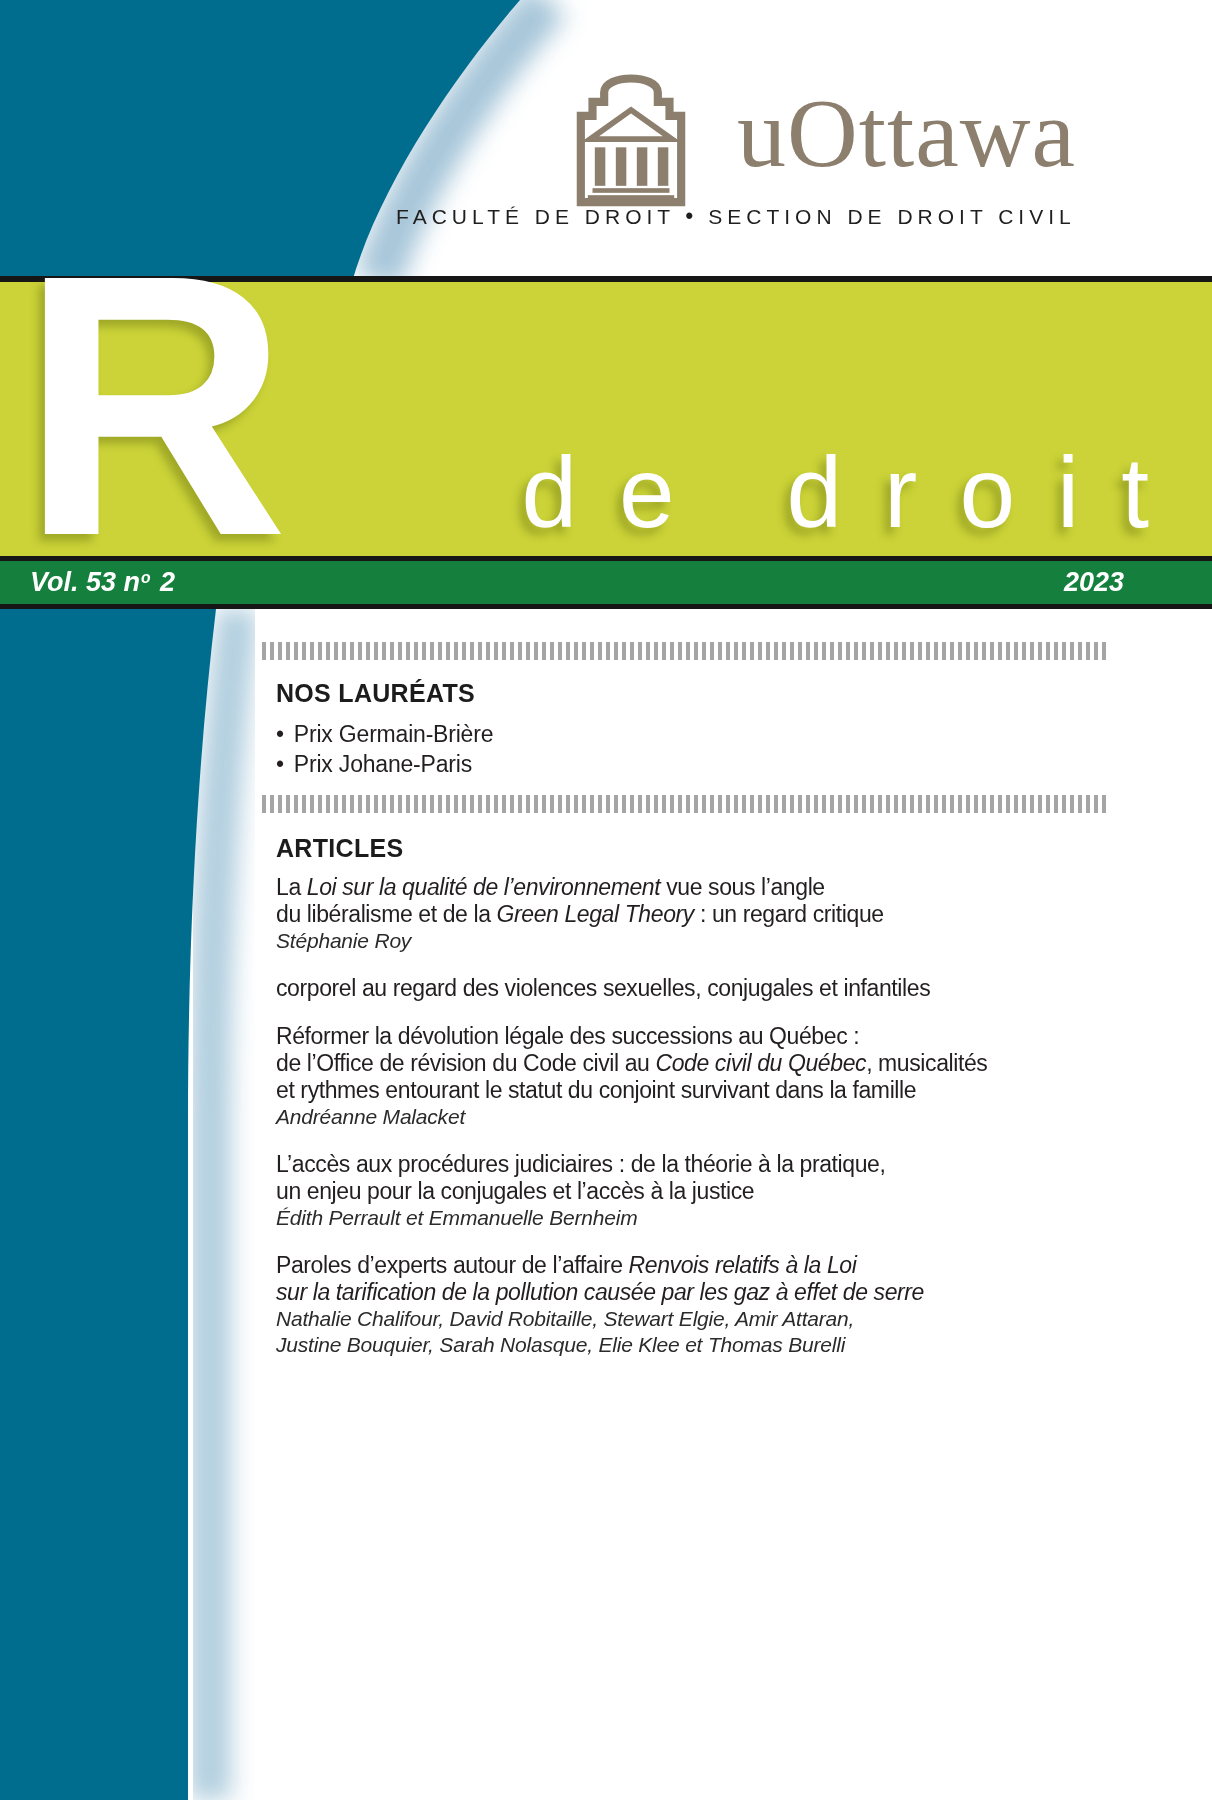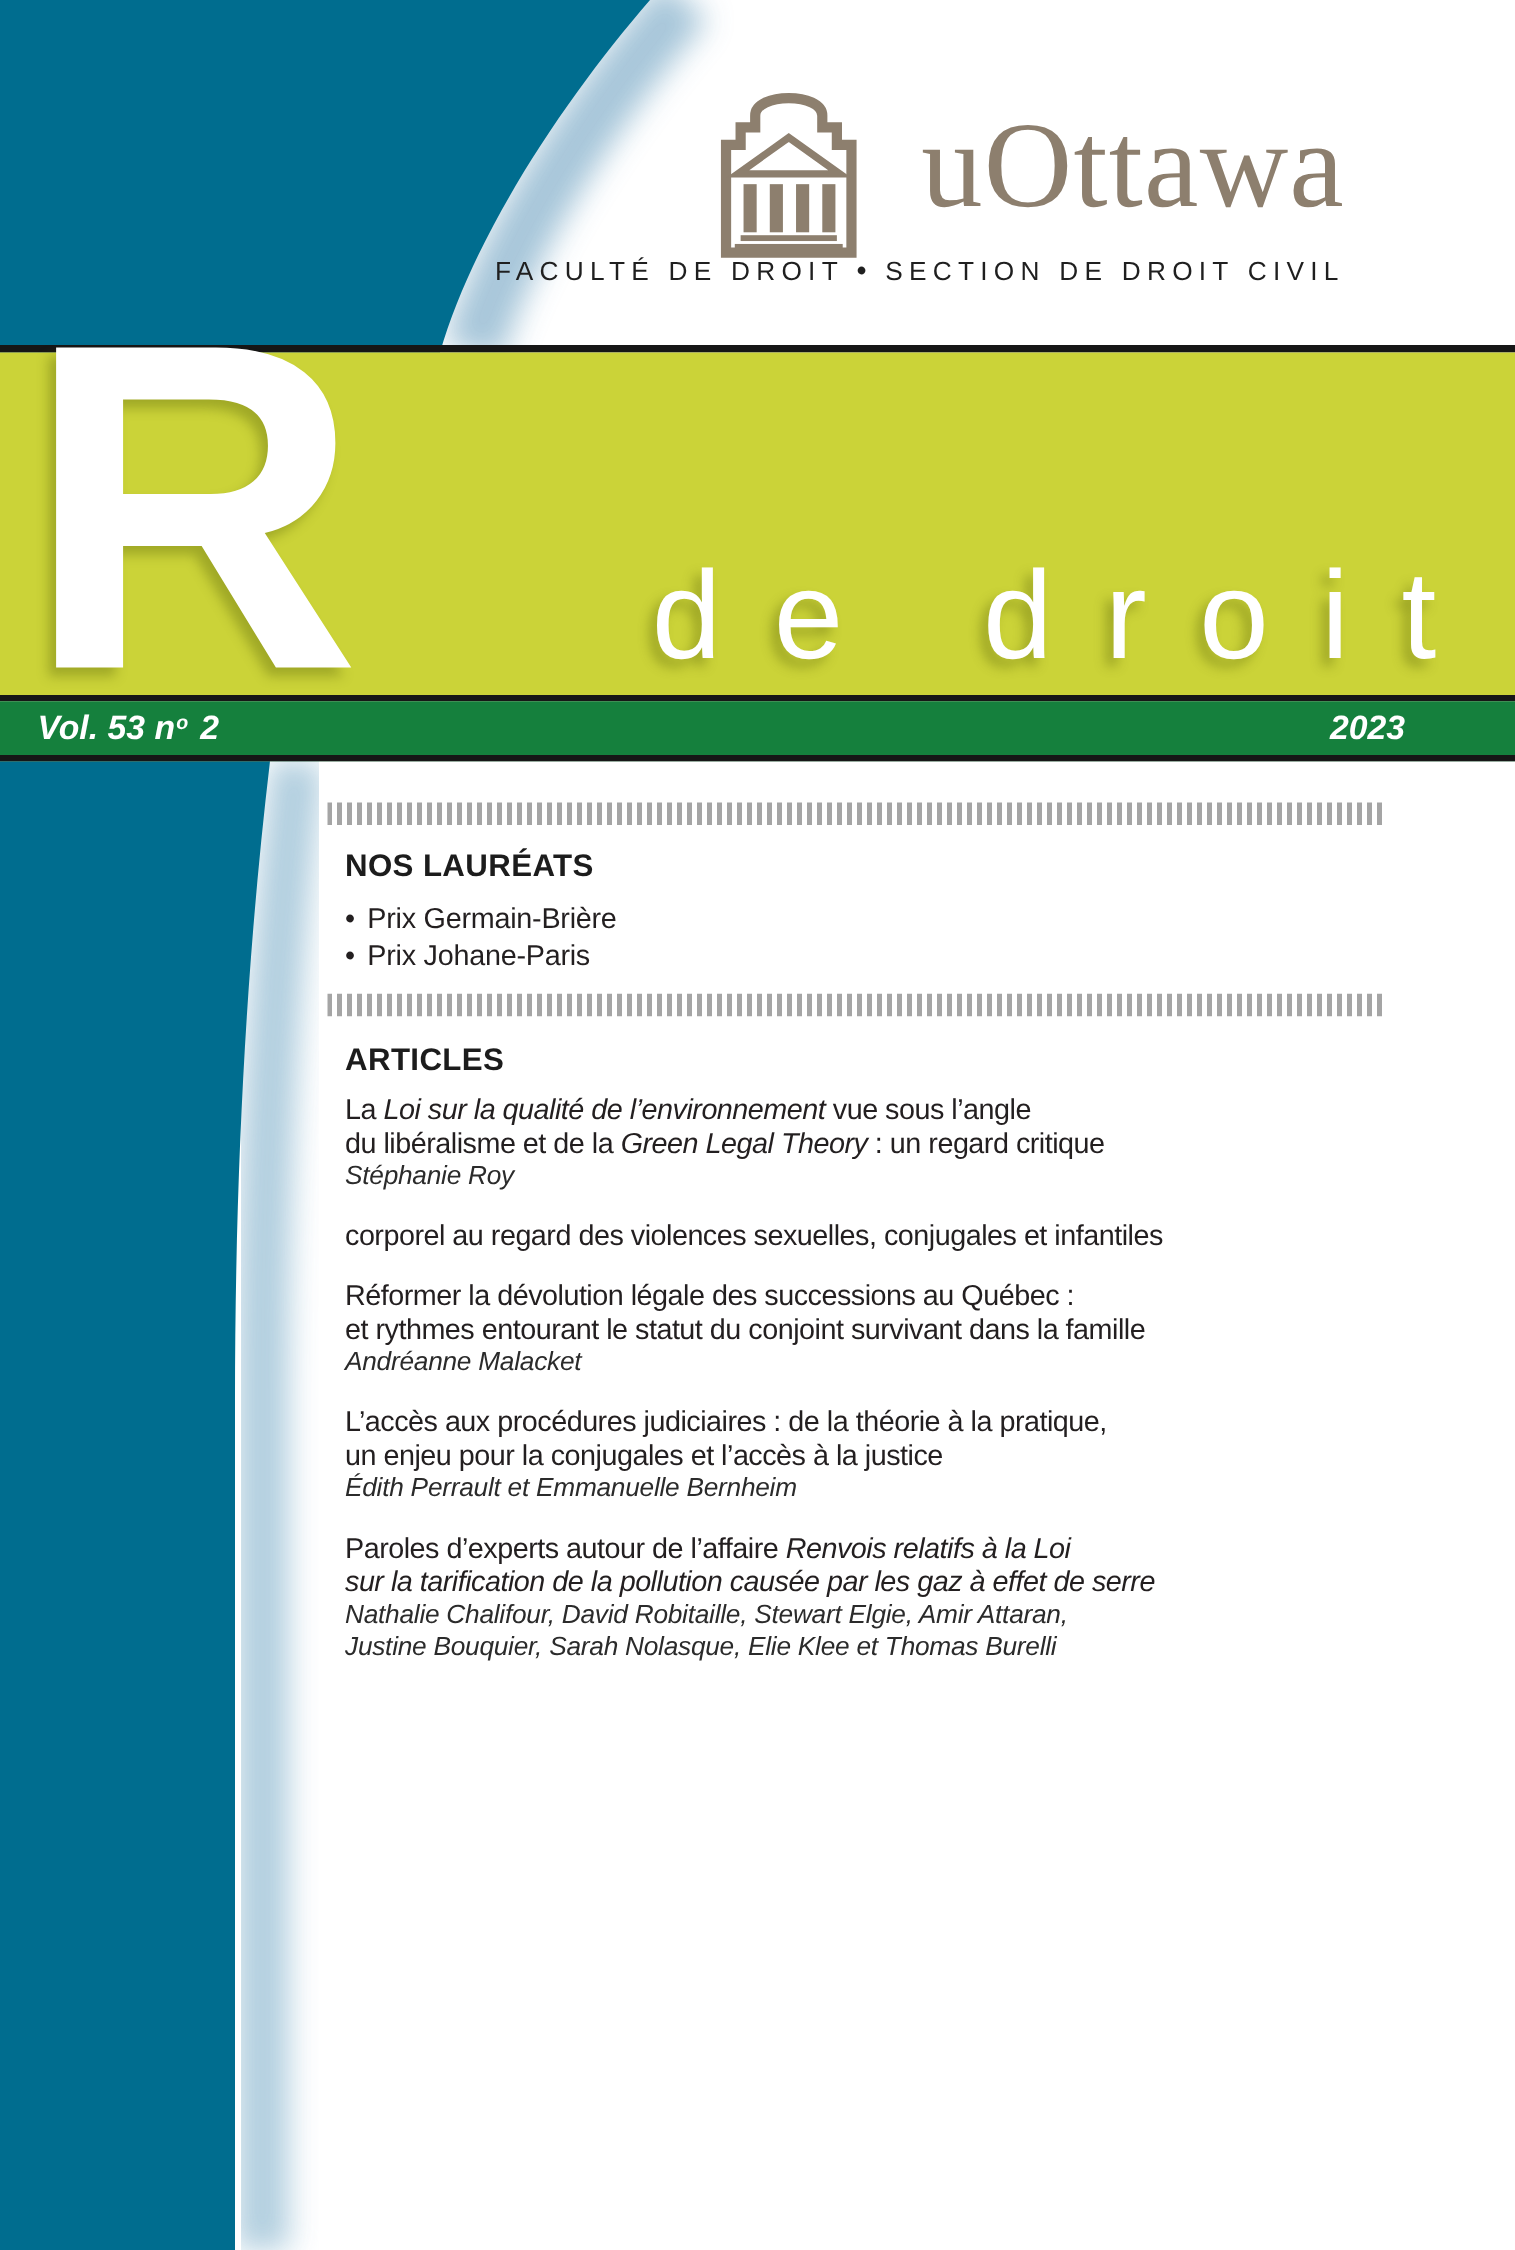--- a/index.html
+++ b/index.html
@@ -115,20 +115,21 @@
         <article>
           <div class="tline"><span>La </span><span class="it">Loi sur la qualité de l’environnement</span><span> vue sous l’angle</span></div>
           <div class="tline"><span>du libéralisme et de la </span><span class="it">Green Legal Theory</span><span> : un regard critique</span></div>
           <div class="aline">Stéphanie Roy</div>
         </article>
         <article>
           <div class="tline"><span>corporel au regard des violences sexuelles, conjugales et infantiles</span></div>
         </article>
         <article>
           <div class="tline"><span>Réformer la dévolution légale des successions au Québec :</span></div>
+          <div class="tline"><span>de l’Office de révision du Code civil au </span><span class="it">Code civil du Québec</span><span>, musicalités</span></div>
           <div class="tline"><span>et rythmes entourant le statut du conjoint survivant dans la famille</span></div>
           <div class="aline">Andréanne Malacket</div>
         </article>
         <article>
           <div class="tline"><span>L’accès aux procédures judiciaires : de la théorie à la pratique,</span></div>
           <div class="tline"><span>un enjeu pour la conjugales et l’accès à la justice</span></div>
           <div class="aline">Édith Perrault et Emmanuelle Bernheim</div>
         </article>
         <article>
           <div class="tline"><span>Paroles d’experts autour de l’affaire </span><span class="it">Renvois relatifs à la Loi</span></div>

